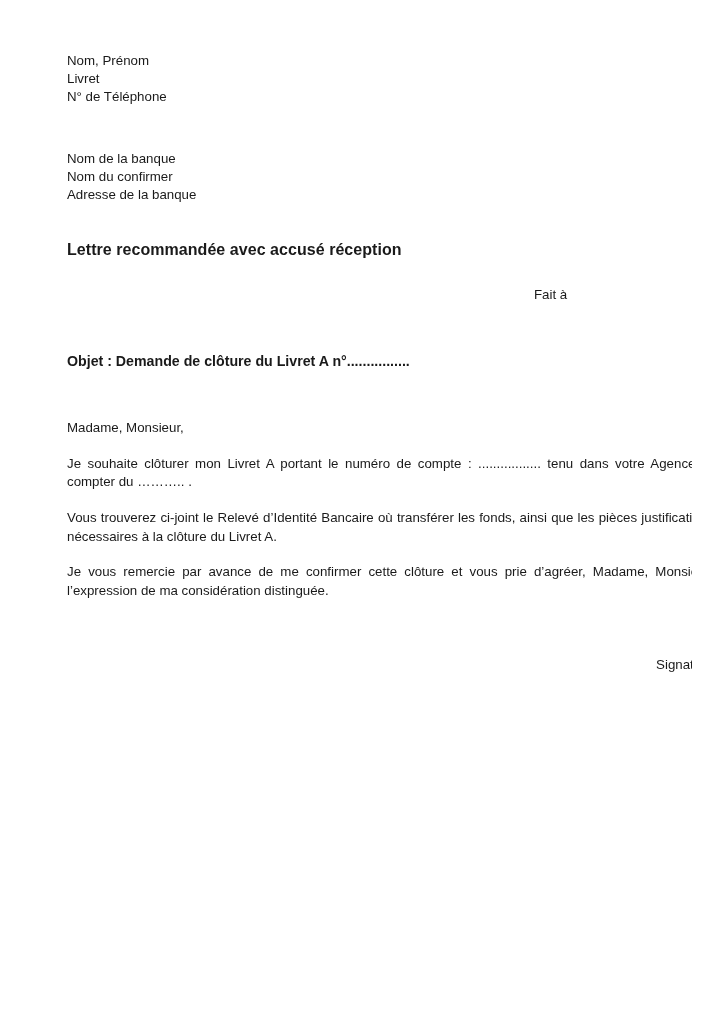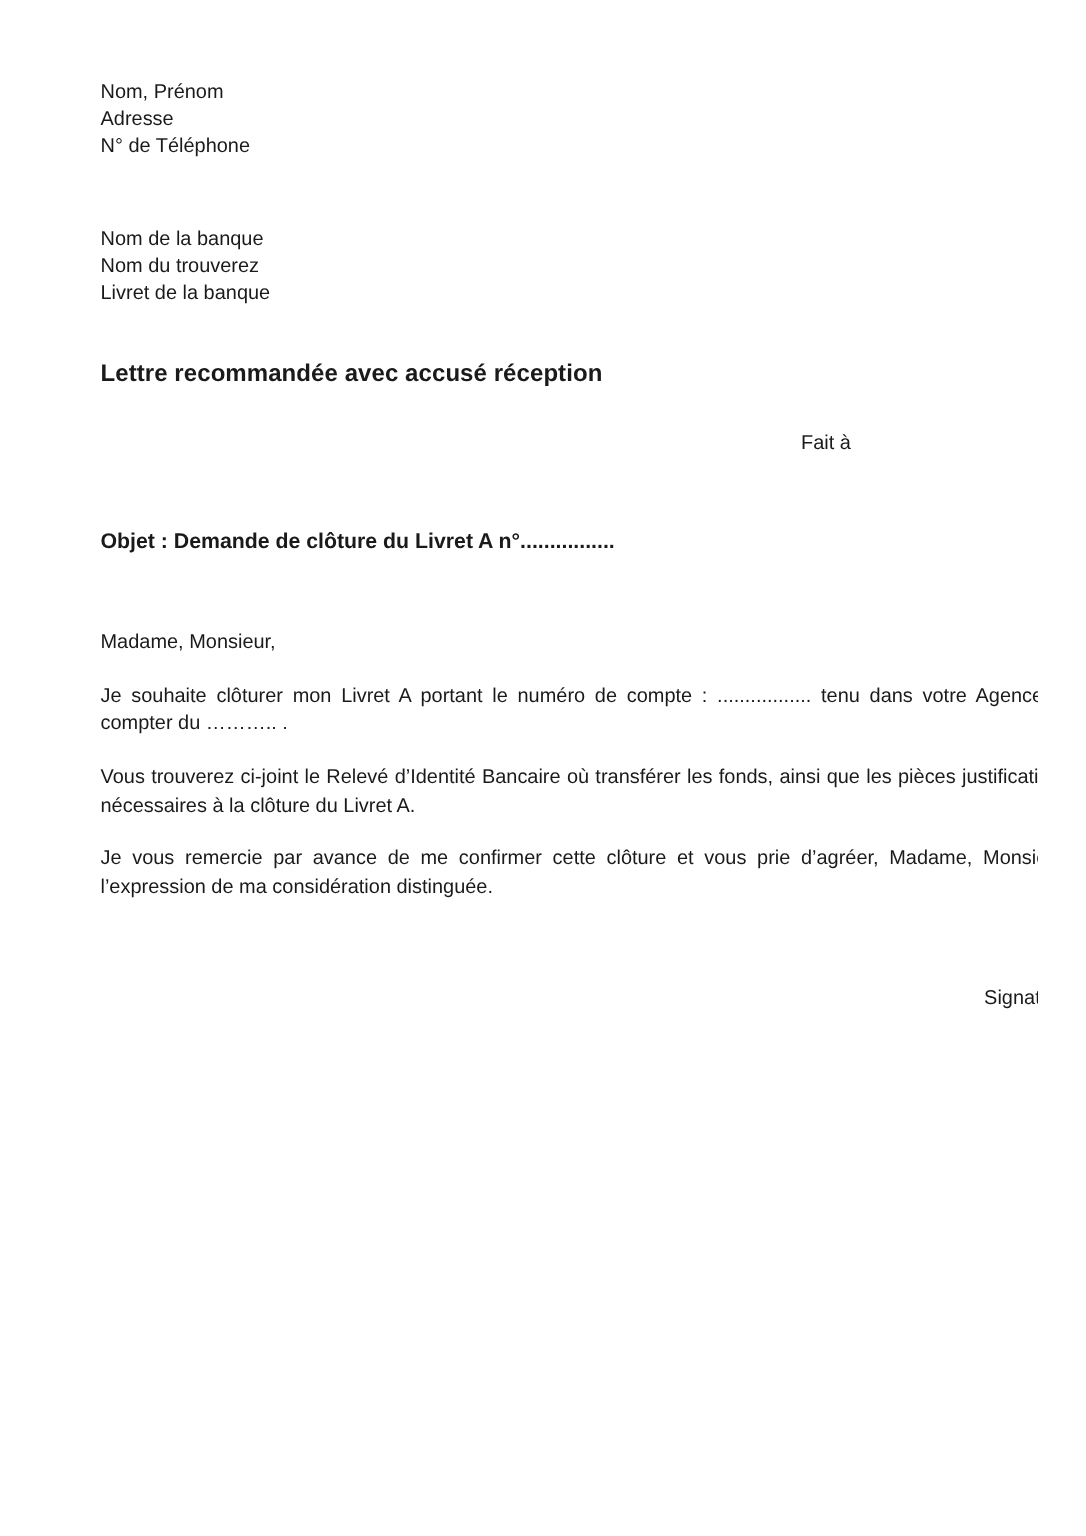--- a/index.html
+++ b/index.html
@@ -103,28 +103,28 @@
   }
 </style>
 </head>
 <body>
 
 <div class="page">
   <div class="content">
 
     <div class="sender-block">
       <div class="sender-line">Nom, Prénom</div>
-      <div class="sender-line">Adresse</div>
+      <div class="sender-line">Livret</div>
       <div class="sender-line">N° de Téléphone</div>
     </div>
 
     <div class="recipient-block">
       <div class="recipient-line">Nom de la banque</div>
-      <div class="recipient-line">Nom du trouverez</div>
-      <div class="recipient-line">Livret de la banque</div>
+      <div class="recipient-line">Nom du confirmer</div>
+      <div class="recipient-line">Adresse de la banque</div>
     </div>
 
     <div class="registered-heading">Lettre recommandée avec accusé réception</div>
 
     <div class="place-date-row">
       <span class="place-date-label">Fait à</span>
       <span class="place-date-blank"></span>
       <span class="place-date-suffix">, le</span>
     </div>
 

